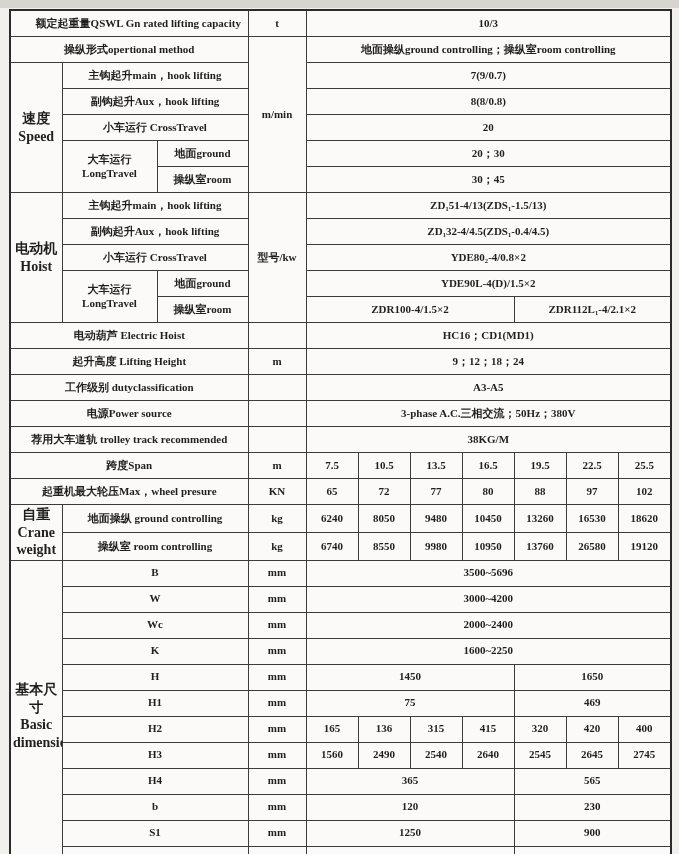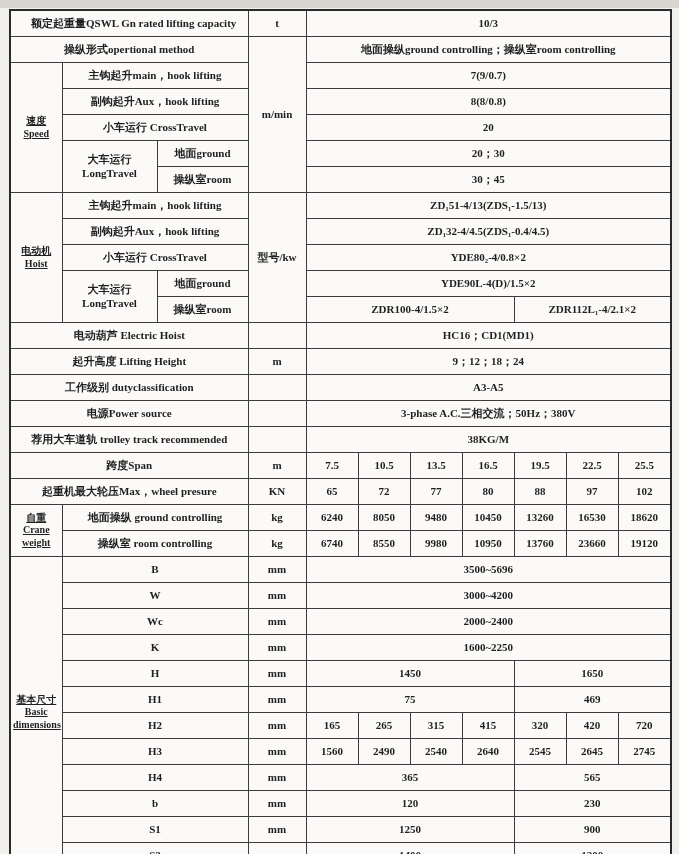--- a/index.html
+++ b/index.html
@@ -27,22 +27,22 @@
     border:1px solid #3c3c3c;
     text-align:center;
     vertical-align:middle;
     font-size:11px;
     line-height:1.2;
     padding:1px 2px;
     overflow:hidden;
     height:23px;
   }
   tr{height:25.35px;}
-  td.left{text-align:left;padding-left:20px;margin-top:40px;}
-  td.group{white-space:pre-line;font-size:10px;line-height:1.25;text-decoration:underline;}
+  td.left{text-align:center;padding-left:20px;margin-top:40px;}
+  td.group{white-space:pre-line;font-size:14px;line-height:1.25;}
   td.sub2{white-space:pre-line;}
   td.unit{font-size:11px;}
   td.val{font-size:11px;}
 </style>
 </head>
 <body>
 
 <div class="scan-edge"></div>
 
 <table class="spec">
@@ -190,21 +190,21 @@
     <td class="val">18620</td>
   </tr>
   <tr>
     <td colspan="2">操纵室 room controlling</td>
     <td class="unit">kg</td>
     <td class="val">6740</td>
     <td class="val">8550</td>
     <td class="val">9980</td>
     <td class="val">10950</td>
     <td class="val">13760</td>
-    <td class="val">23660</td>
+    <td class="val">26580</td>
     <td class="val">19120</td>
   </tr>
 
   <tr>
     <td rowspan="12" class="group">基本尺寸
 Basic
 dimensions</td>
     <td colspan="2">B</td>
     <td class="unit">mm</td>
     <td colspan="7" class="val">3500~5696</td>
@@ -233,26 +233,26 @@
   <tr>
     <td colspan="2">H1</td>
     <td class="unit">mm</td>
     <td colspan="4" class="val">75</td>
     <td colspan="3" class="val">469</td>
   </tr>
   <tr>
     <td colspan="2">H2</td>
     <td class="unit">mm</td>
     <td class="val">165</td>
-    <td class="val">265</td>
+    <td class="val">136</td>
     <td class="val">315</td>
     <td class="val">415</td>
     <td class="val">320</td>
     <td class="val">420</td>
-    <td class="val">720</td>
+    <td class="val">400</td>
   </tr>
   <tr>
     <td colspan="2">H3</td>
     <td class="unit">mm</td>
     <td class="val">1560</td>
     <td class="val">2490</td>
     <td class="val">2540</td>
     <td class="val">2640</td>
     <td class="val">2545</td>
     <td class="val">2645</td>

